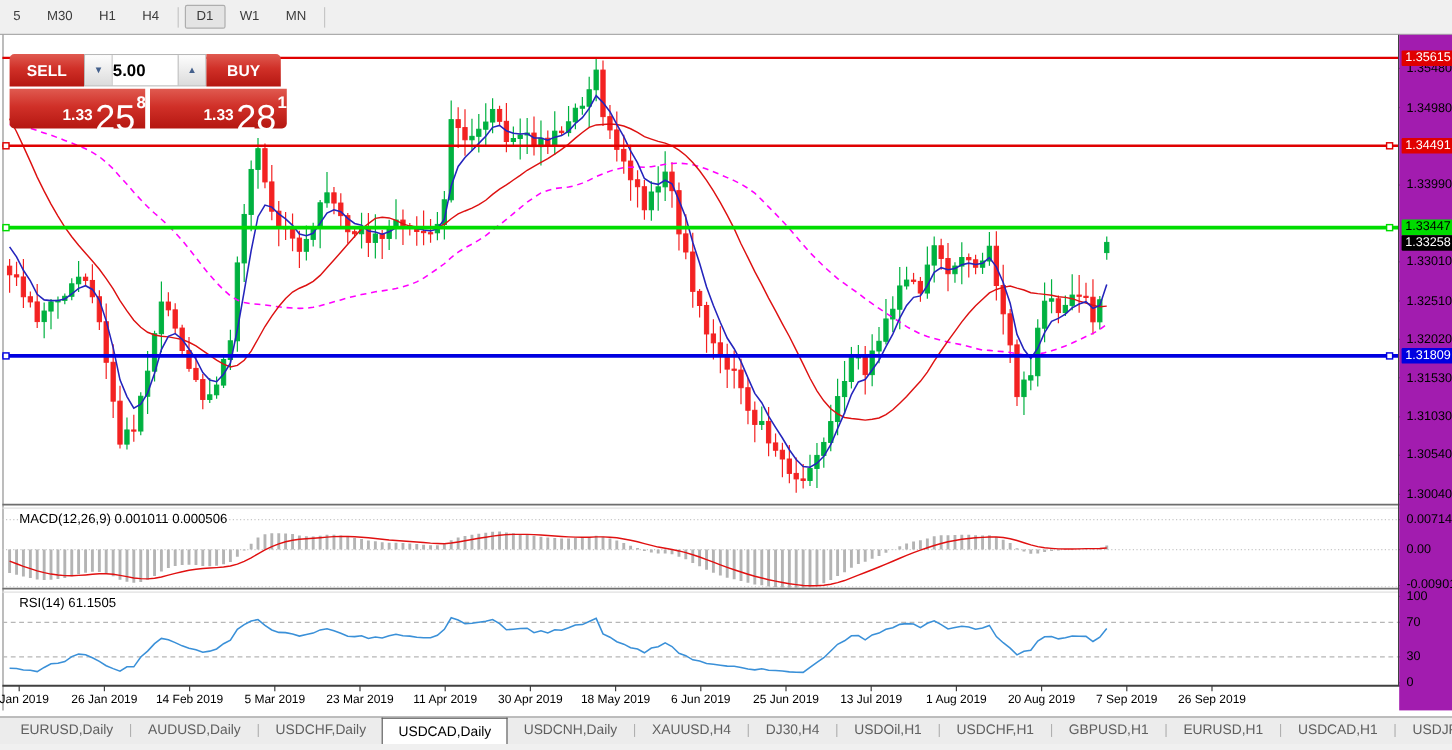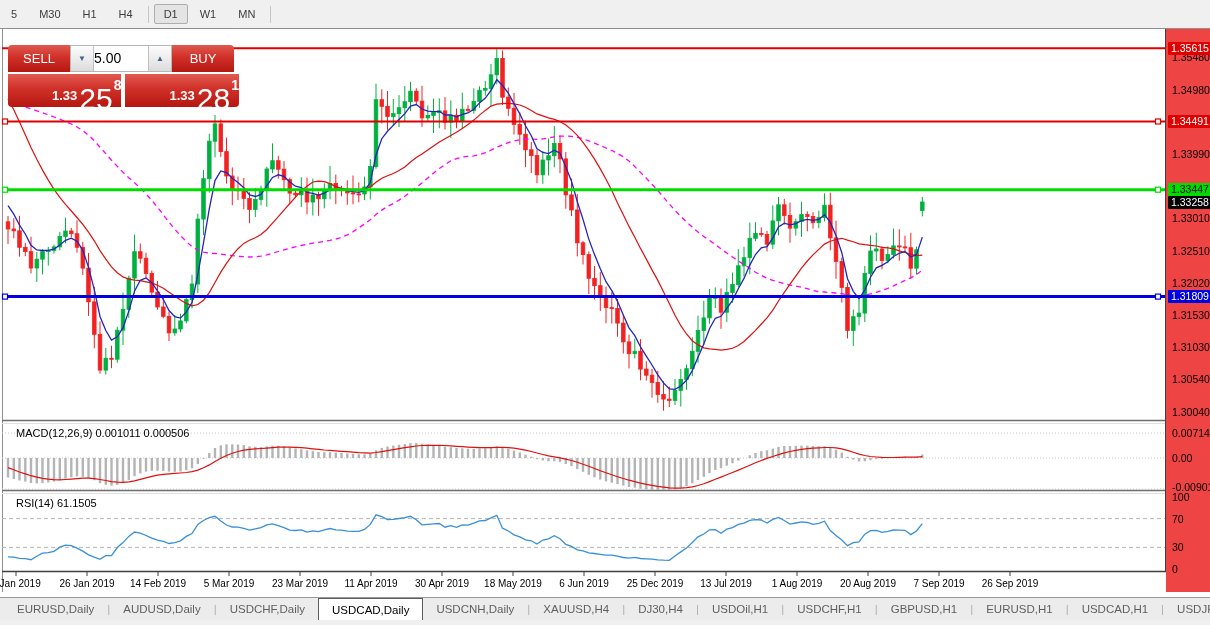--- a/index.html
+++ b/index.html
@@ -12,42 +12,42 @@
   .tf-item.active{background:#e4e4e4;border:1px solid #aeaeae;border-radius:2px;padding:3px 9px;}
   .tf-sep{width:1px;height:17px;background:#c6c6c6;margin:0 4px;}
   
   #chart-svg{position:absolute;left:0;top:0;z-index:1;pointer-events:none;}
   
   .chart-title{position:absolute;left:13px;top:32px;z-index:4;font-size:11px;font-weight:700;color:#000;}
   .chart-title .arr{font-size:8px;margin-right:5px;vertical-align:1px;}
   .chart-title .vals{margin-left:8px;font-weight:700;}
   
   .trade-widget{position:absolute;left:8px;top:45px;width:226px;z-index:4;}
-  .tw-row1{display:flex;height:27px;}
+  .tw-row1{display:flex;height:27px;font-weight:bold;}
   .redgrad{background:linear-gradient(180deg,#e05a50 0%,#d03028 45%,#b51711 100%);}
   .tw-sell,.tw-buy{flex:0 0 62px;color:#fff;font-size:13px;display:flex;align-items:center;
     justify-content:center;cursor:pointer;}
   .tw-sell{border-radius:4px 0 0 0;}
   .tw-buy{border-radius:0 4px 0 0;}
   .tw-spin{flex:1;display:flex;border:1px solid #b8b8b8;background:#fff;box-sizing:border-box;}
   .tw-step{width:22px;background:linear-gradient(180deg,#fdfdfd,#dcdcdc);border-right:1px solid #c0c0c0;
     color:#44608c;font-size:8px;display:flex;align-items:center;justify-content:center;cursor:pointer;}
   .tw-step.up{border-right:none;border-left:1px solid #c0c0c0;}
   .tw-val{flex:1;font-size:14px;color:#000;padding-right:6px;line-height:25px;background:#fff;}
   .tw-row2{display:flex;height:33px;margin-top:2px;}
   .tw-price{flex:1;color:#fff;display:flex;align-items:center;justify-content:center;cursor:pointer;padding-left:44px;}
   .tw-price.sell{border-radius:0 0 0 4px;margin-right:2px;}
   .tw-price.buy{border-radius:0 0 4px 0;margin-left:2px;}
   .tw-small{font-size:13px;font-weight:700;margin-right:2px;margin-top:10px;}
   .tw-big{font-size:30px;font-weight:400;line-height:30px;margin-top:16px;}
   .tw-sup{font-size:14px;font-weight:700;margin-bottom:12px;margin-left:1px;}
   
   .pane-label{position:absolute;z-index:3;font-size:11px;color:#000;}
   
-  .price-axis{position:absolute;left:1166px;top:29px;width:44px;height:563px;background:#ef4444;z-index:3;}
+  .price-axis{position:absolute;left:1166px;top:29px;width:44px;height:563px;background:#a21caf;z-index:3;}
   .pa-tick{position:absolute;left:6px;font-size:10.5px;color:#000;white-space:nowrap;}
   .pa-badge{position:absolute;left:2px;font-size:10.5px;height:13px;line-height:13px;
     padding:0 3px;border-radius:1px;white-space:nowrap;}
   
   .date-label{position:absolute;z-index:3;font-size:10px;color:#000;transform:translateX(-50%);white-space:nowrap;}
   
   .tabbar{position:absolute;left:0;top:597px;width:1210px;height:23px;background:#ececec;
     border-top:1px solid #9a9a9a;display:flex;align-items:stretch;z-index:5;box-sizing:border-box;
     padding-left:4px;font-size:11.5px;color:#5f5f5f;}
   .tab{display:flex;align-items:center;padding:0 13px;cursor:pointer;white-space:nowrap;}
@@ -695,21 +695,21 @@
   <div>
       <div class="date-label" style="left:16px;top:578px">8 Jan 2019</div>
       <div class="date-label" style="left:87px;top:578px">26 Jan 2019</div>
       <div class="date-label" style="left:158px;top:578px">14 Feb 2019</div>
       <div class="date-label" style="left:229px;top:578px">5 Mar 2019</div>
       <div class="date-label" style="left:300px;top:578px">23 Mar 2019</div>
       <div class="date-label" style="left:371px;top:578px">11 Apr 2019</div>
       <div class="date-label" style="left:442px;top:578px">30 Apr 2019</div>
       <div class="date-label" style="left:513px;top:578px">18 May 2019</div>
       <div class="date-label" style="left:584px;top:578px">6 Jun 2019</div>
-      <div class="date-label" style="left:655px;top:578px">25 Dec 2019</div>
+      <div class="date-label" style="left:655px;top:578px">25 Jun 2019</div>
       <div class="date-label" style="left:726px;top:578px">13 Jul 2019</div>
       <div class="date-label" style="left:797px;top:578px">1 Aug 2019</div>
       <div class="date-label" style="left:868px;top:578px">20 Aug 2019</div>
       <div class="date-label" style="left:939px;top:578px">7 Sep 2019</div>
       <div class="date-label" style="left:1010px;top:578px">26 Sep 2019</div>
     </div>
 
   <div class="tabbar">
       <span class="tab">EURUSD,Daily</span>
       <span class="tab-sep">|</span>

